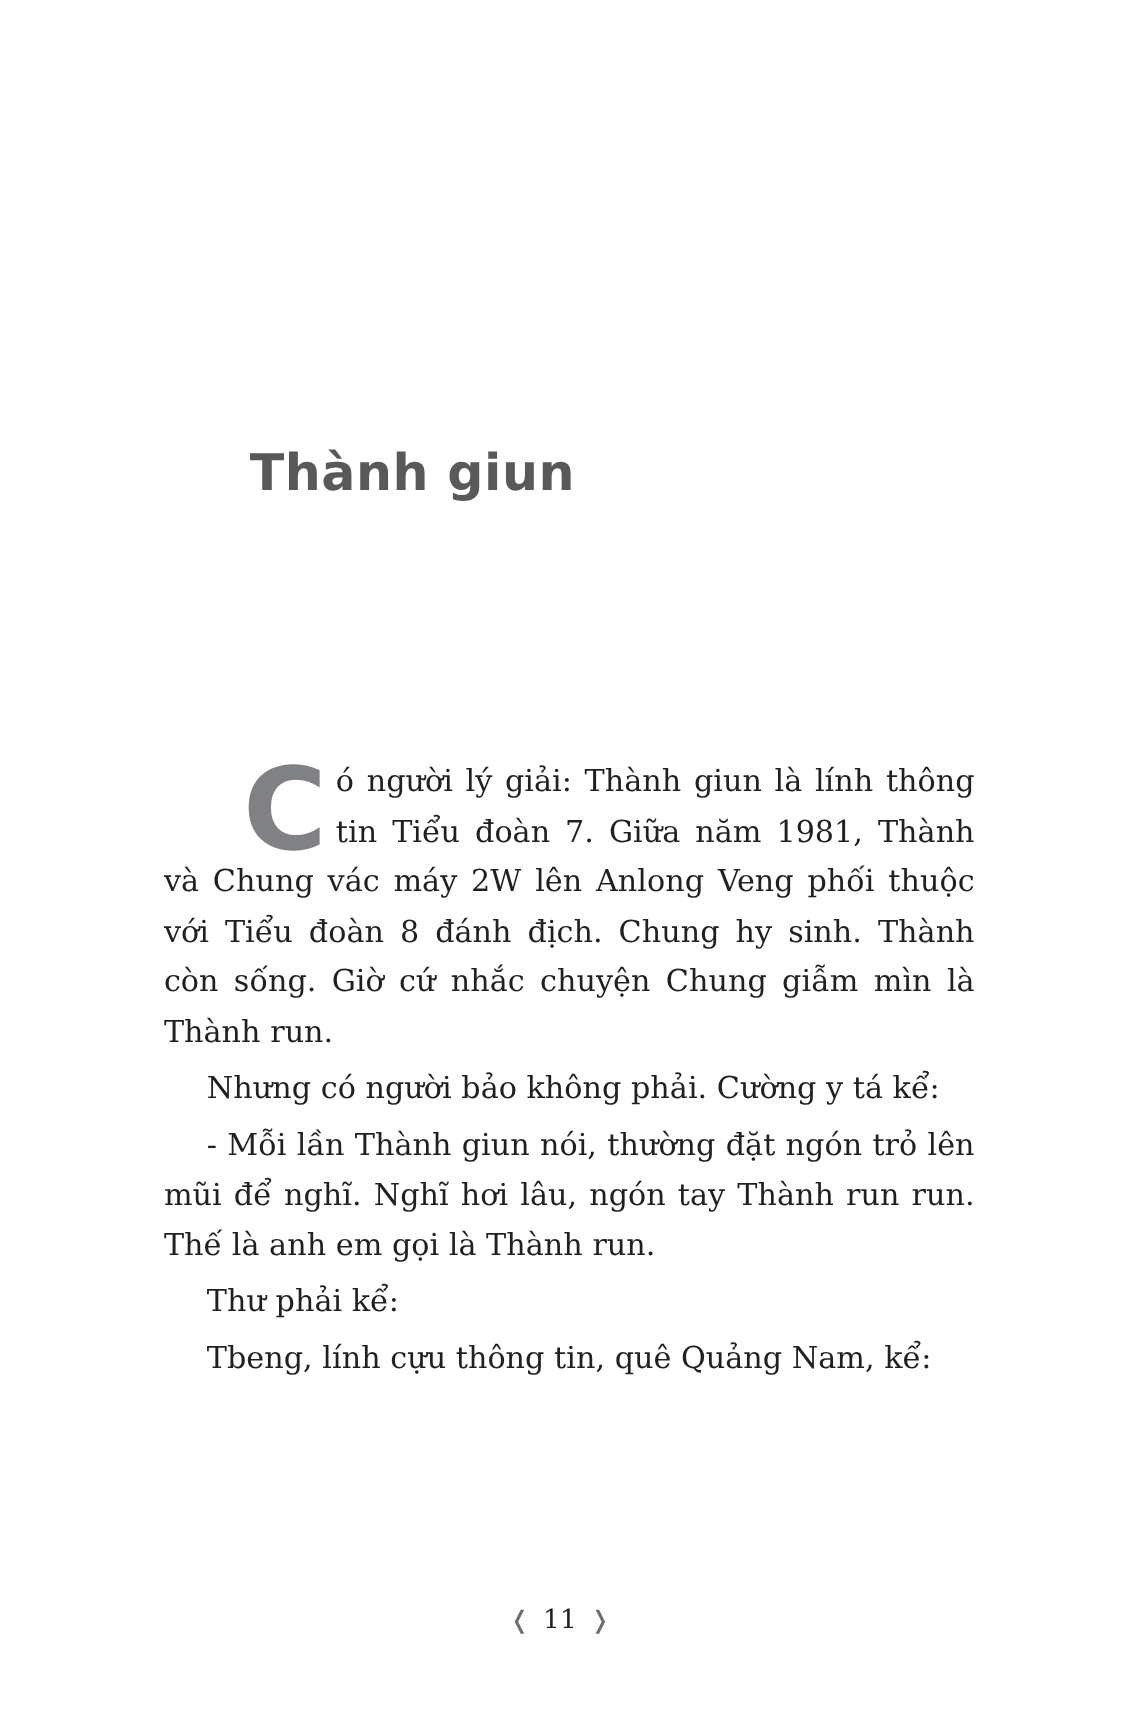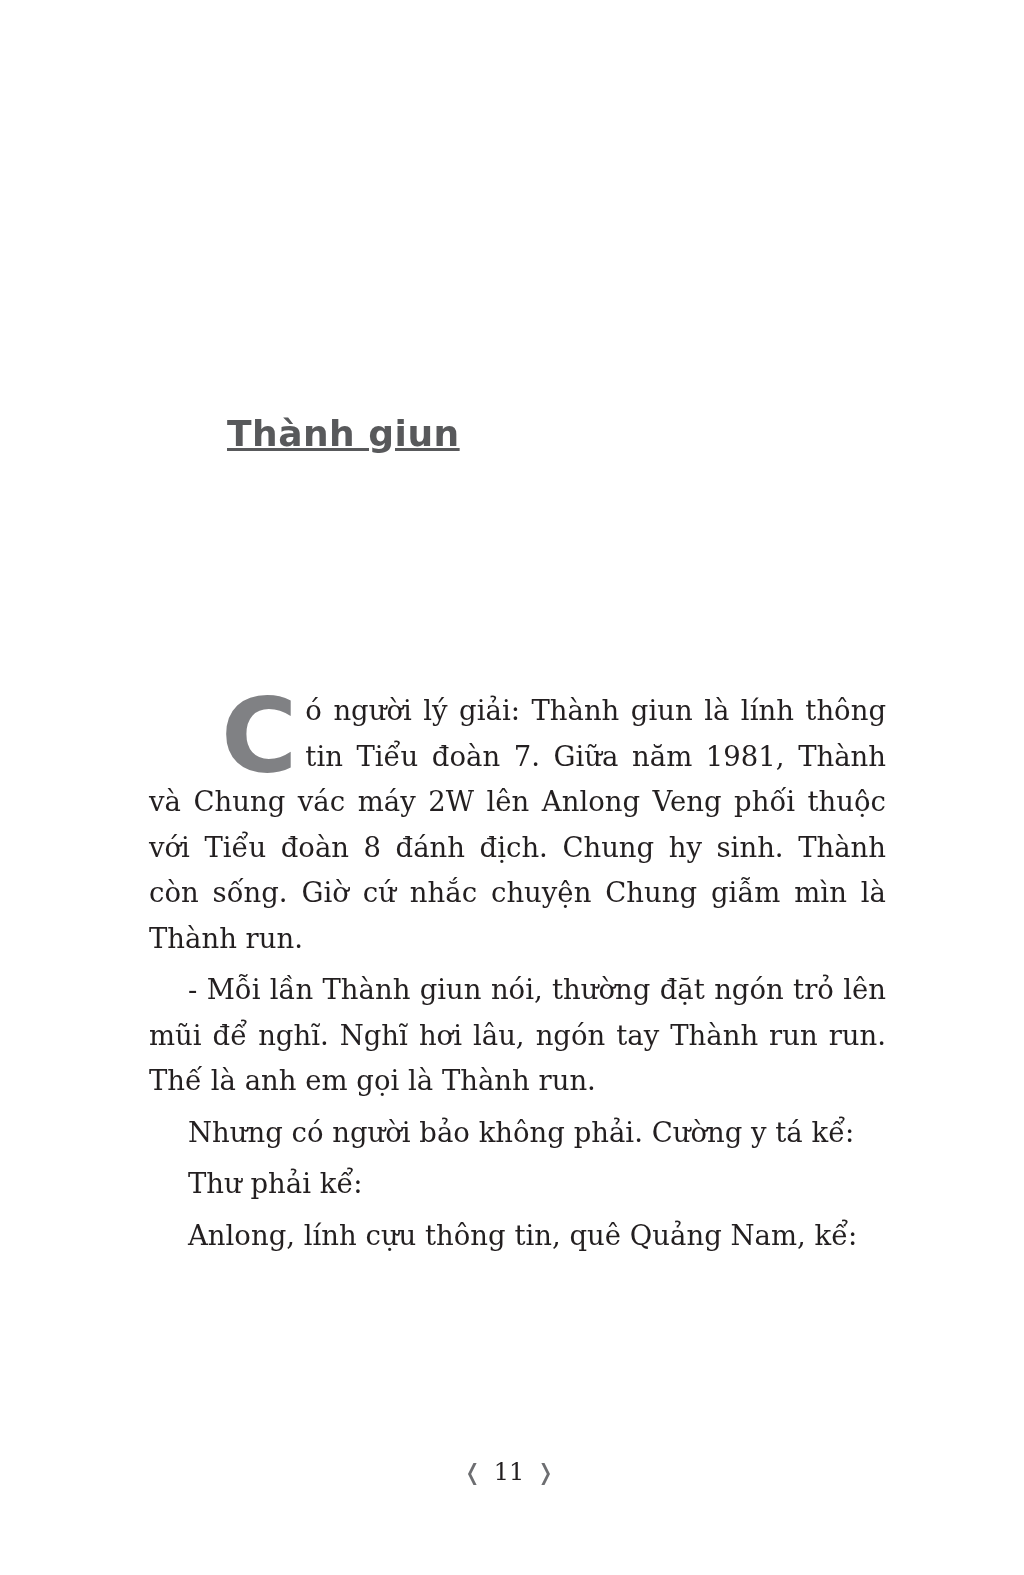--- a/index.html
+++ b/index.html
@@ -1,23 +1,23 @@
 <!DOCTYPE html>
 <html><head>
 <meta charset="utf-8">
 <style>
   html, body { margin: 0; padding: 0; }
   body {
     width: 1024px; height: 1575px; background: #ffffff; position: relative;
     overflow: hidden; color: #231f20;
   }
   .chapter-title {
-    position: absolute; left: 227px; top: 413px;
+    position: absolute; left: 227px; top: 402px;
     font-family: "DejaVu Sans", sans-serif; font-weight: bold;
-    font-size: 36px; color: #58595b; letter-spacing: 0.5px; margin: 0; text-decoration: underline;
+    font-size: 46px; color: #58595b; letter-spacing: 0.5px; margin: 0;
   }
   .body-text {
     position: absolute; left: 149px; top: 688px; width: 737px;
     font-family: "DejaVu Serif", serif; font-size: 27.5px; line-height: 45.5px;
   }
   .body-text p { margin: 0 0 6px 0; }
   .justify { text-align: justify; text-align-last: left; }
   .indent { text-indent: 39px; }
   .drop-cap {
     float: left; font-family: "DejaVu Sans", sans-serif; font-weight: bold;
@@ -32,21 +32,21 @@
 </style>
 </head>
 <body>
 
 <h1 class="chapter-title">Thành giun</h1>
 
 <div class="body-text">
   <p class="justify">
     <span class="drop-cap">C</span><span>ó người lý giải: Thành giun là lính thông tin Tiểu đoàn 7. Giữa năm 1981, Thành và Chung vác máy 2W lên Anlong Veng phối thuộc với Tiểu đoàn 8 đánh địch. Chung hy sinh. Thành còn sống. Giờ cứ nhắc chuyện Chung giẫm mìn là Thành run.</span>
   </p>
+  <p class="justify indent">Nhưng có người bảo không phải. Cường y tá kể:</p>
   <p class="justify indent">- Mỗi lần Thành giun nói, thường đặt ngón trỏ lên mũi để nghĩ. Nghĩ hơi lâu, ngón tay Thành run run. Thế là anh em gọi là Thành run.</p>
-  <p class="justify indent">Nhưng có người bảo không phải. Cường y tá kể:</p>
   <p class="justify indent">Thư phải kể:</p>
-  <p class="justify indent">Anlong, lính cựu thông tin, quê Quảng Nam, kể:</p>
+  <p class="justify indent">Tbeng, lính cựu thông tin, quê Quảng Nam, kể:</p>
 </div>
 
 <div class="page-number">
   <span class="chev">❬</span><span>11</span><span class="chev">❭</span>
 </div>
 
 </body></html>

